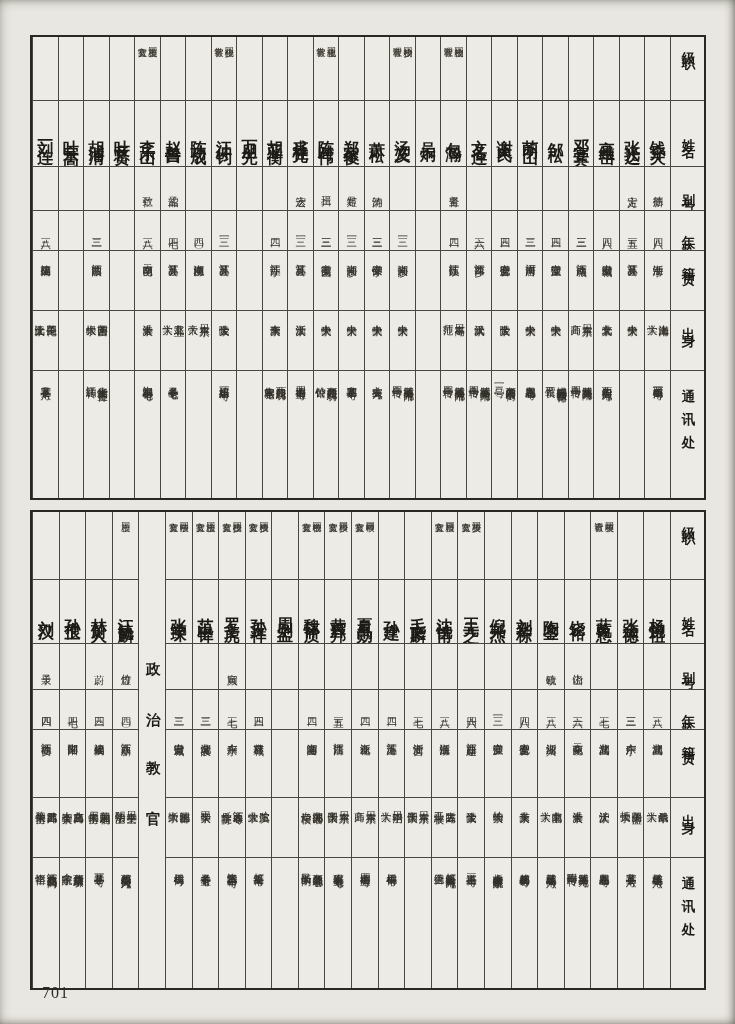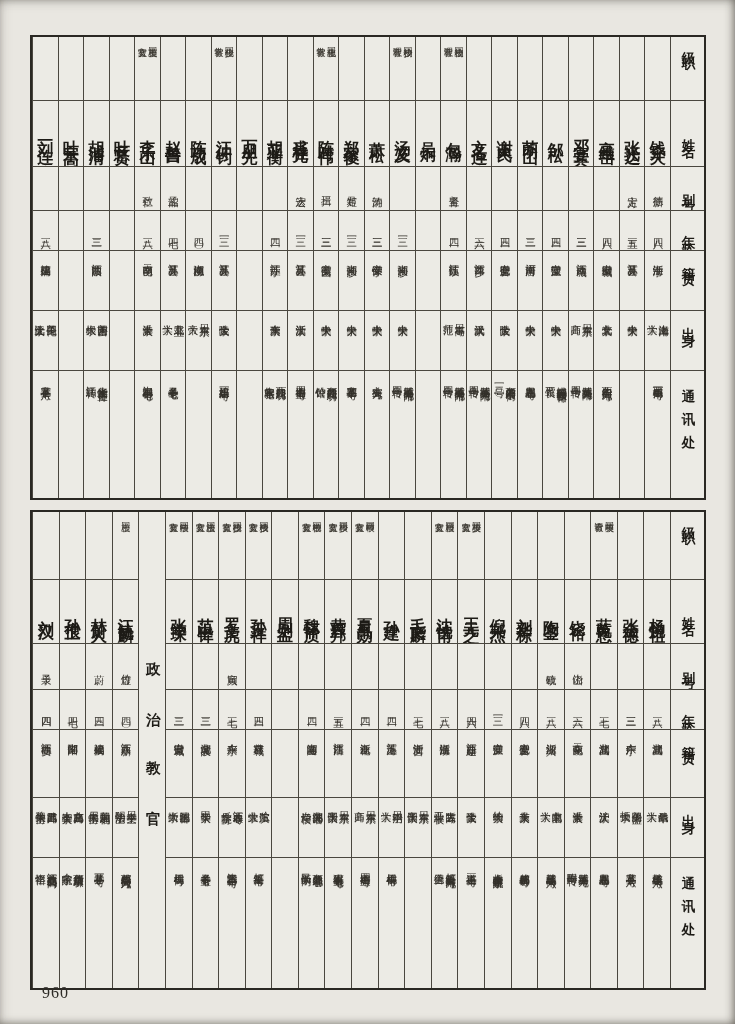--- a/index.html
+++ b/index.html
@@ -1295,14 +1295,14 @@
         <div class="cell r-origin">
           <span class="vtext small-text">武昌高师巴
 黎大学博士</span>
         </div>
         <div class="cell r-addr">
           <span class="vtext small-text">江西德安县乌石门
 李恒裕</span>
         </div>
       </div>
     </div>
-  <div class="page-number">960</div>
+  <div class="page-number">701</div>
 </div>
 
 </body></html>

